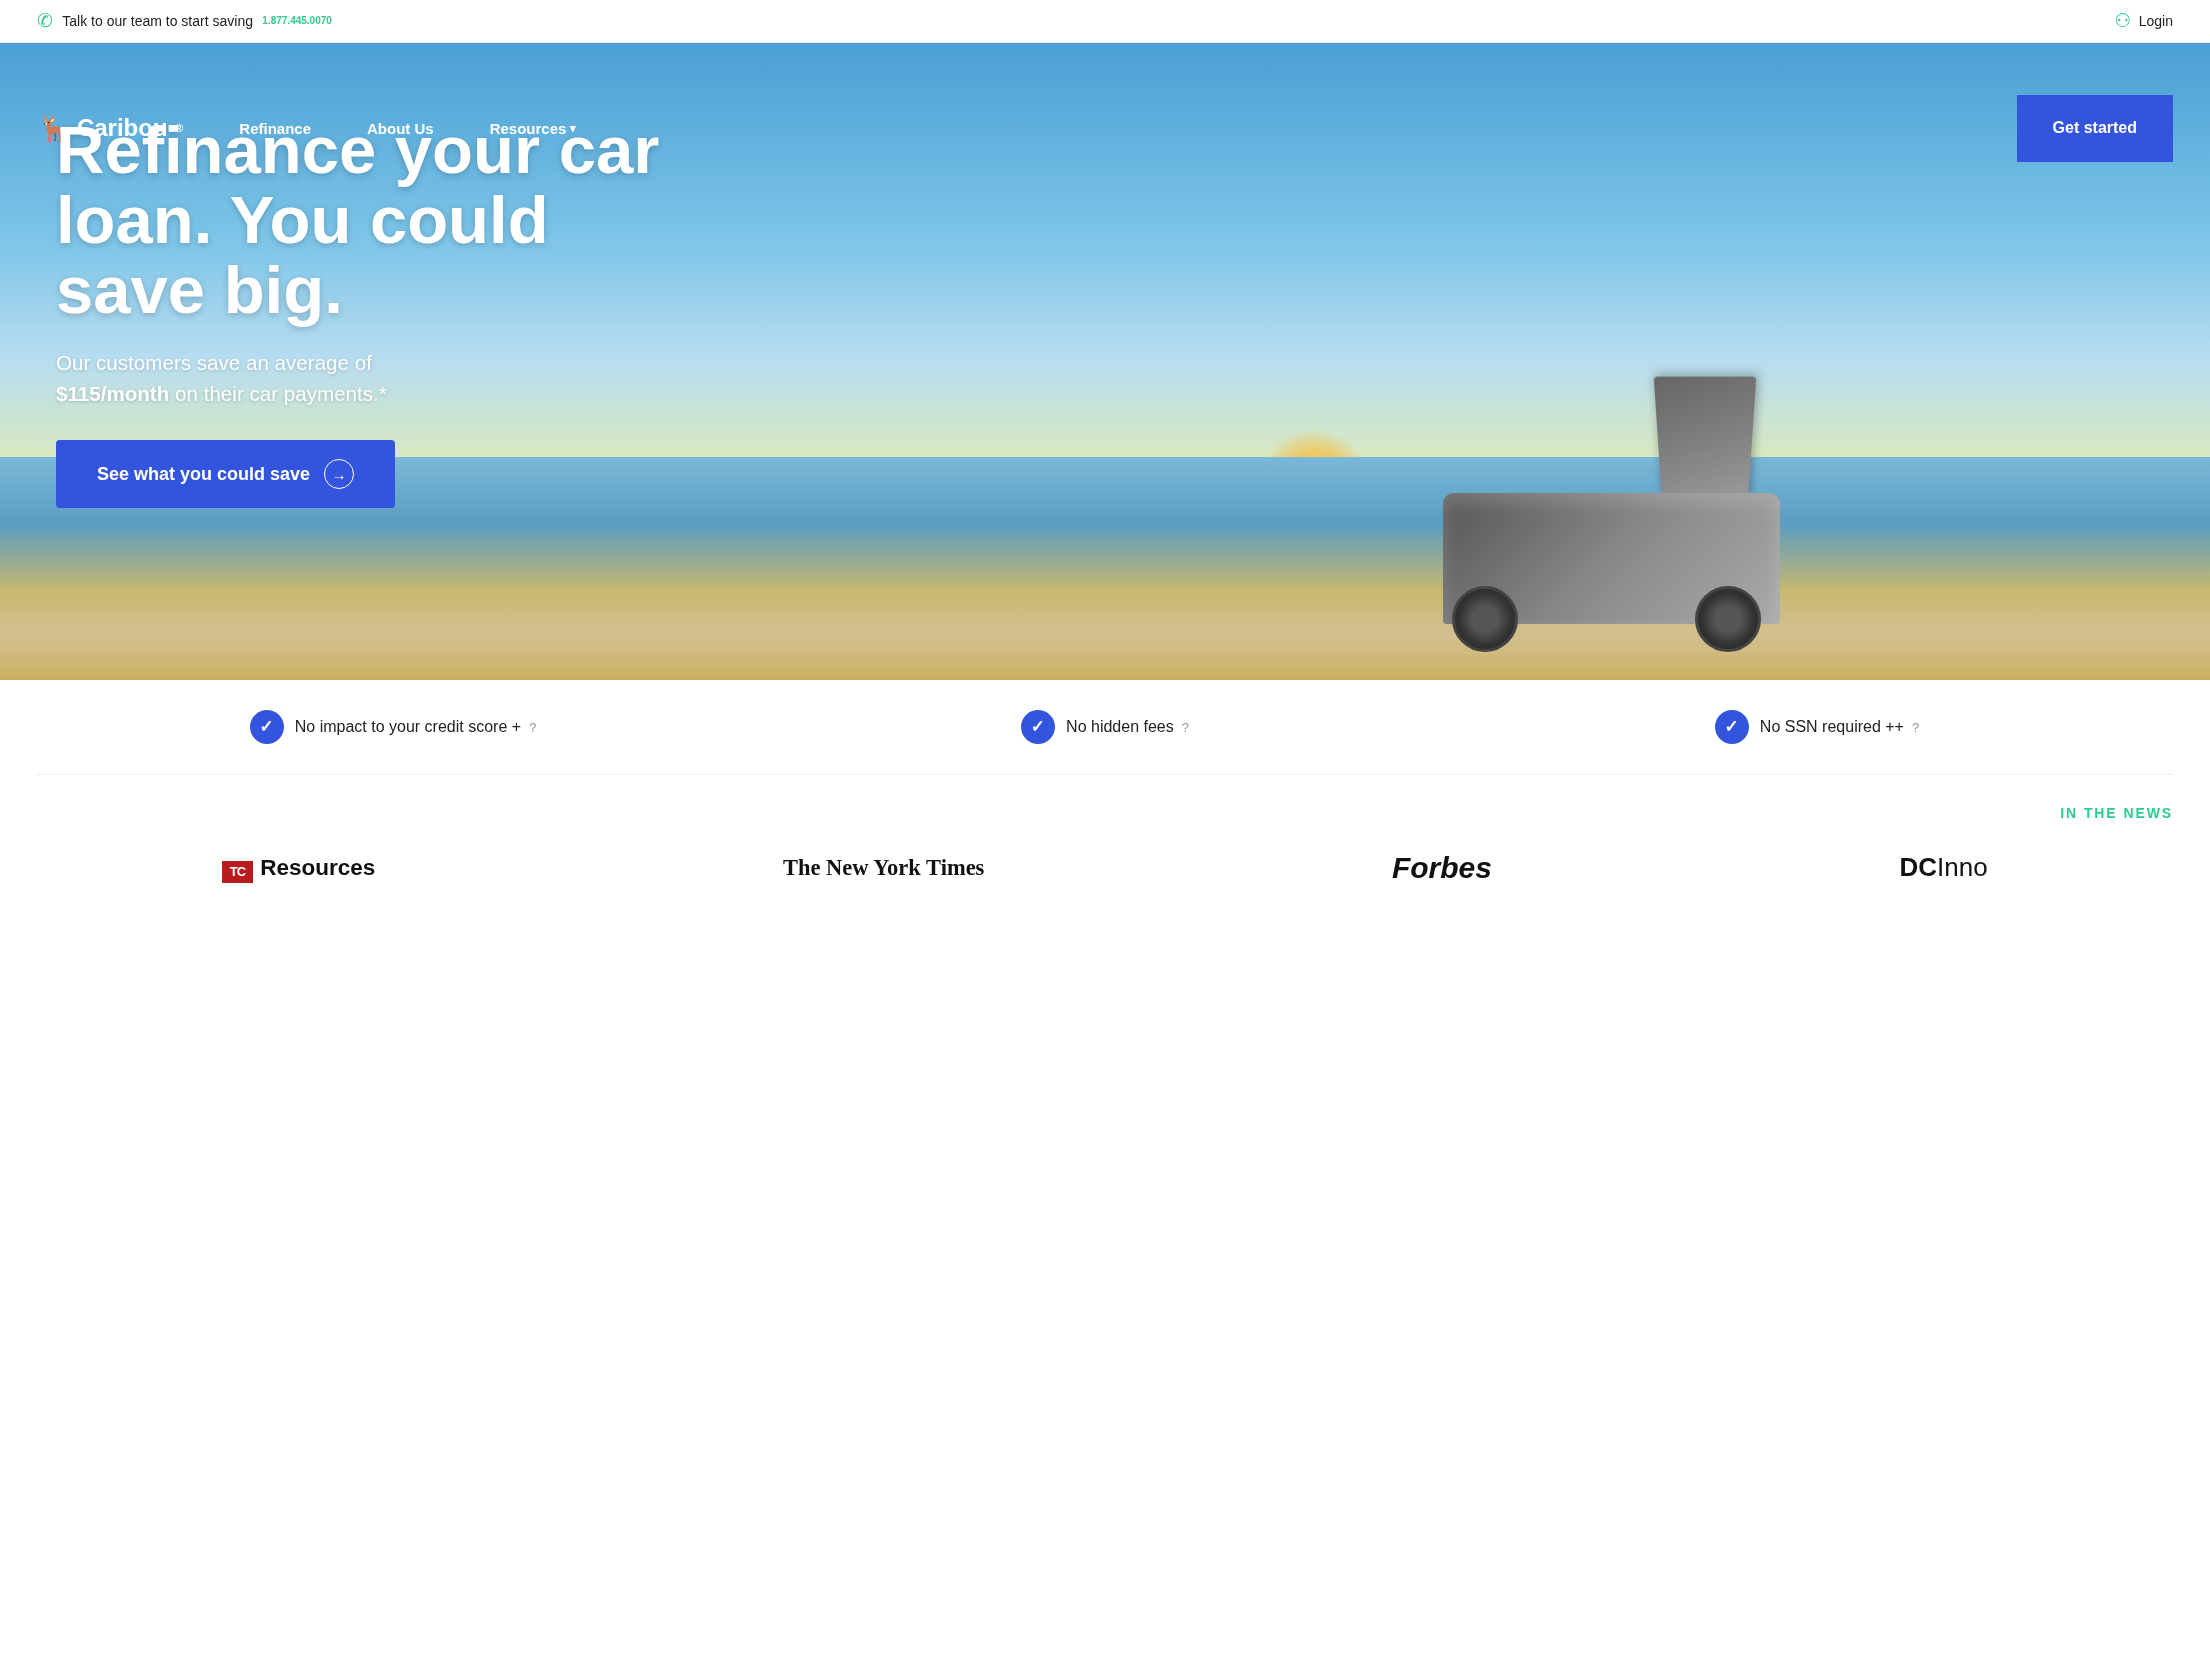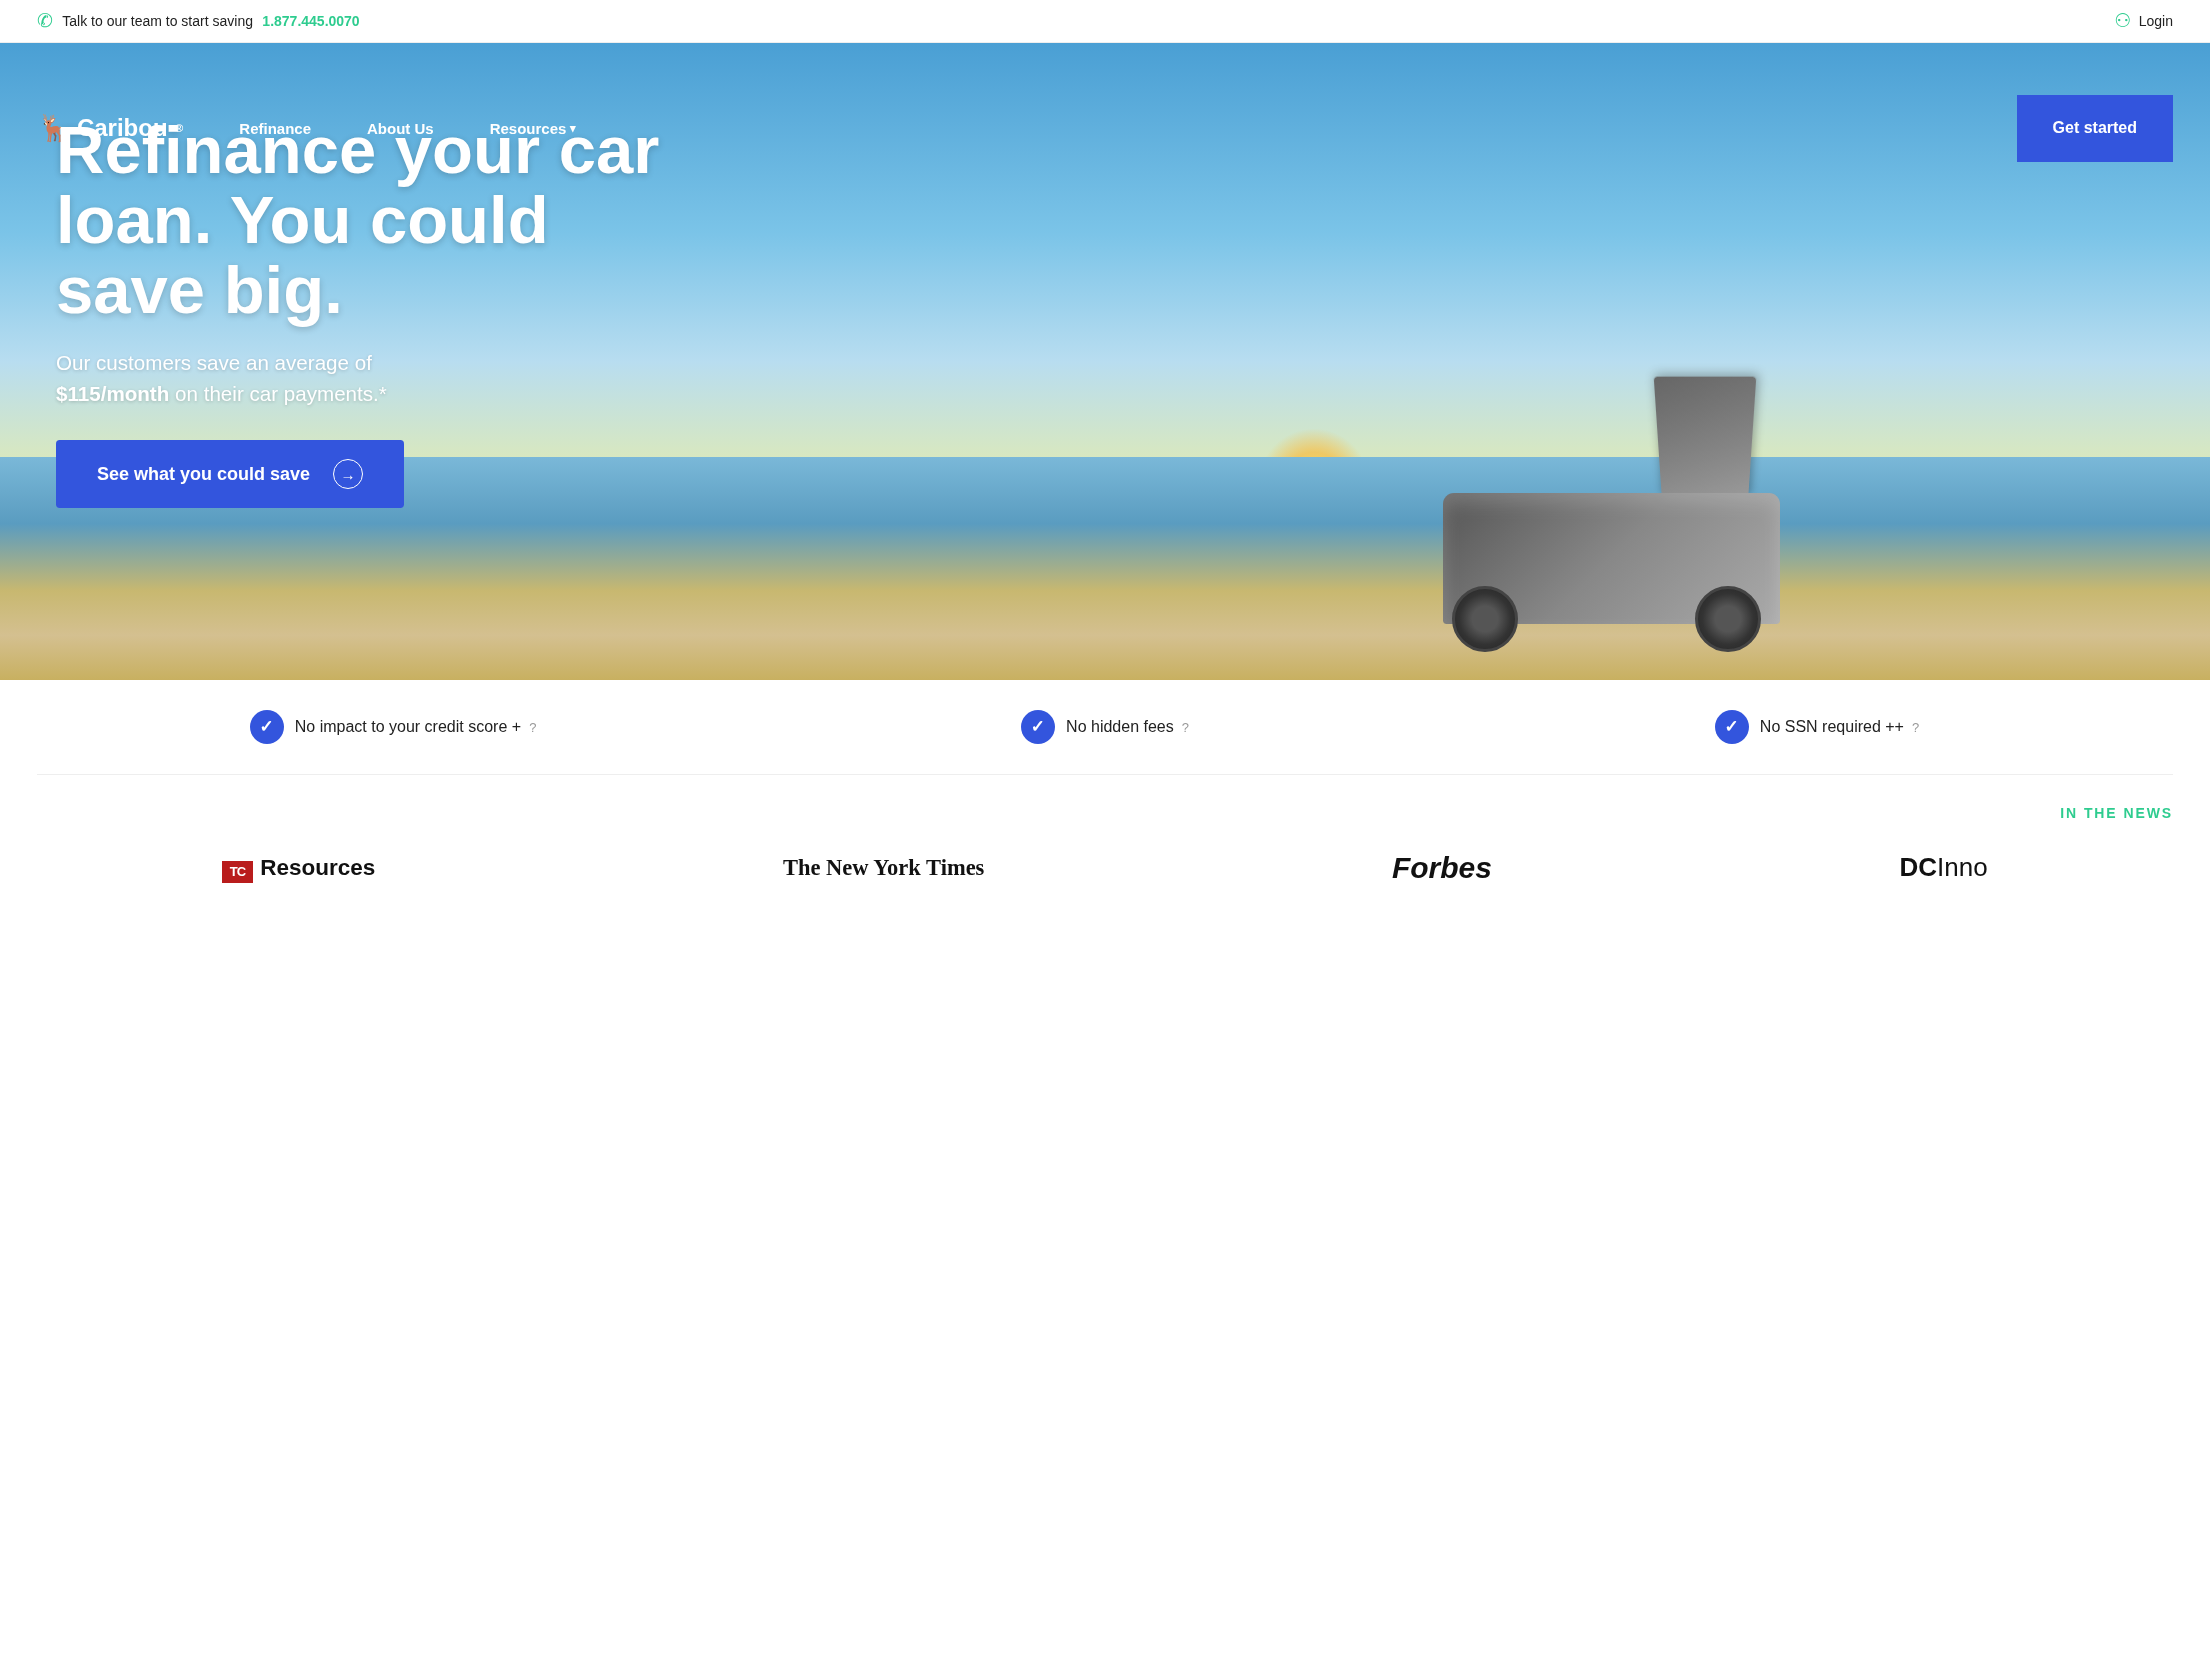--- a/index.html
+++ b/index.html
@@ -23,21 +23,21 @@
       color: #2ecc8f;
       font-size: 19px;
     }
     .top-bar-text {
       font-size: 14px;
       color: #222;
     }
     .top-bar-phone {
       color: #2ecc8f;
       font-weight: 600;
-      font-size: 14px;
+      font-size: 10px;
     }
     .top-bar-right {
       display: flex;
       align-items: center;
       gap: 7.5px;
       cursor: pointer;
     }
     .top-bar-login-icon {
       color: #2ecc8f;
       font-size: 19px;
@@ -232,21 +232,21 @@
       background: #3355dd;
       color: #fff;
       font-size: 18px;
       font-weight: 700;
       padding: 19px 41px;
       border: none;
       border-radius: 3.7px;
       cursor: pointer;
       display: flex;
       align-items: center;
-      gap: 23px;
+      gap: 14px;
     }
     .hero-cta-btn .arrow-circle {
       width: 30px;
       height: 30px;
       border: 1.9px solid #fff;
       border-radius: 50%;
       display: flex;
       align-items: center;
       justify-content: center;
       font-size: 15px;

